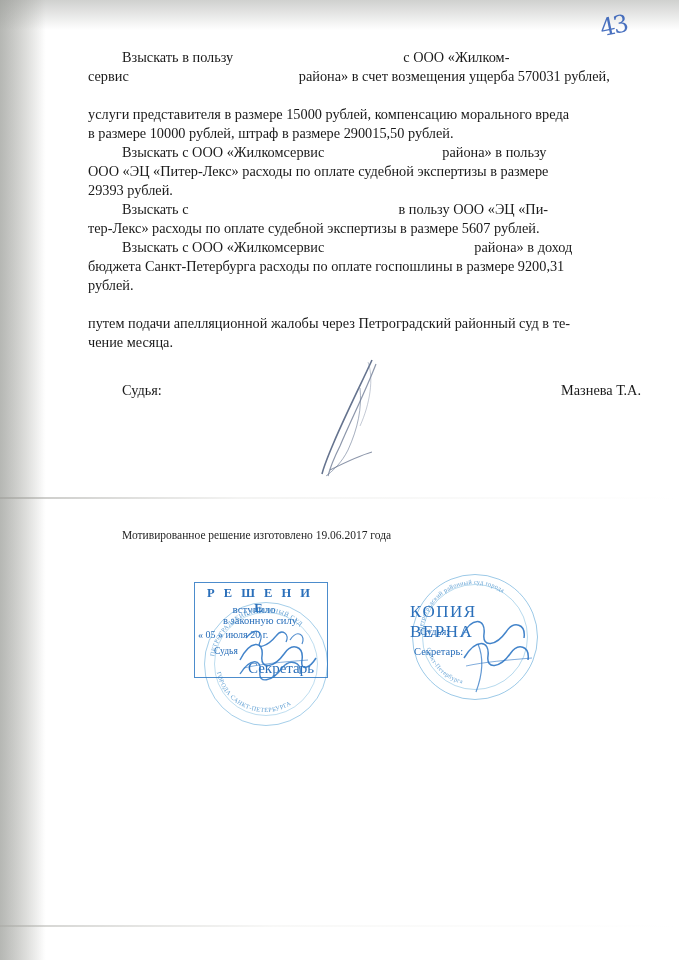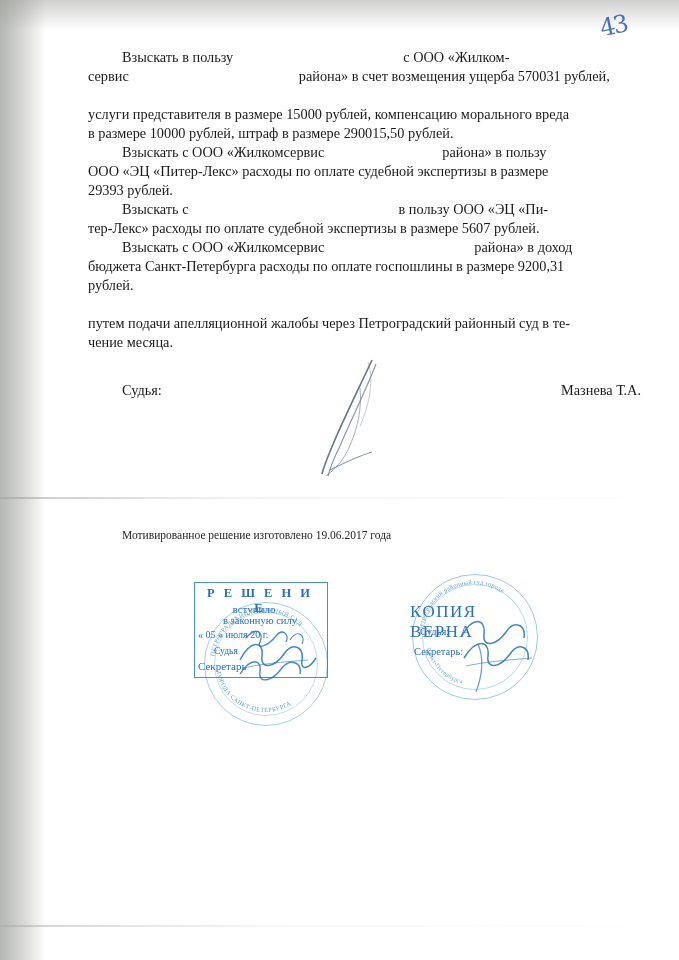--- a/index.html
+++ b/index.html
@@ -153,21 +153,21 @@
     position: absolute; left: 10px; top: 39px; width: 128px;
     text-align: center; font-size: 10.5px; color: #2a6fba;
   }
   .stamp1 .t4 {
     position: absolute; left: 12px; top: 53px; font-size: 10px; color: #2a6fba;
   }
   .stamp1 .t5 {
     position: absolute; left: 12px; top: 70px; font-size: 9.5px; color: #2a6fba; margin-left: 16px;
   }
   .stamp1 .t6 {
-    position: absolute; left: 12px; top: 84px; font-size: 11px; color: #2a6fba;
+    position: absolute; left: 18px; top: 84px; font-size: 15px; color: #2a6fba; padding-left: 44px;
   }
   .stamp1 .ring {
     left: 18px; top: 26px; width: 122px; height: 122px;
     border-color: rgba(90,165,215,.55);
   }
   .stamp1 .ring2 {
     left: 28px; top: 36px; width: 102px; height: 102px;
     border-color: rgba(110,180,220,.45);
   }
   .stamp1 .arc-text {

